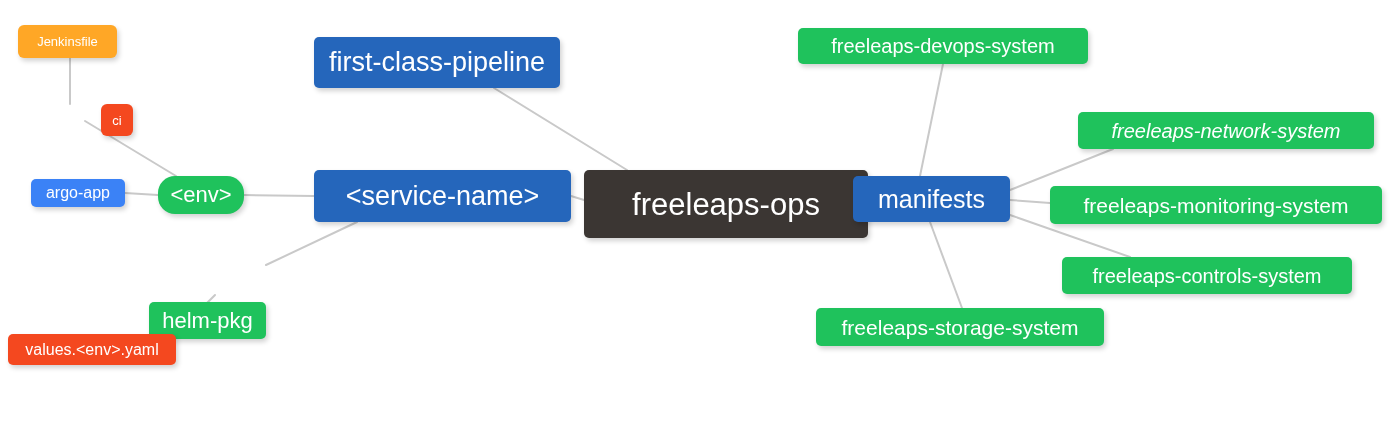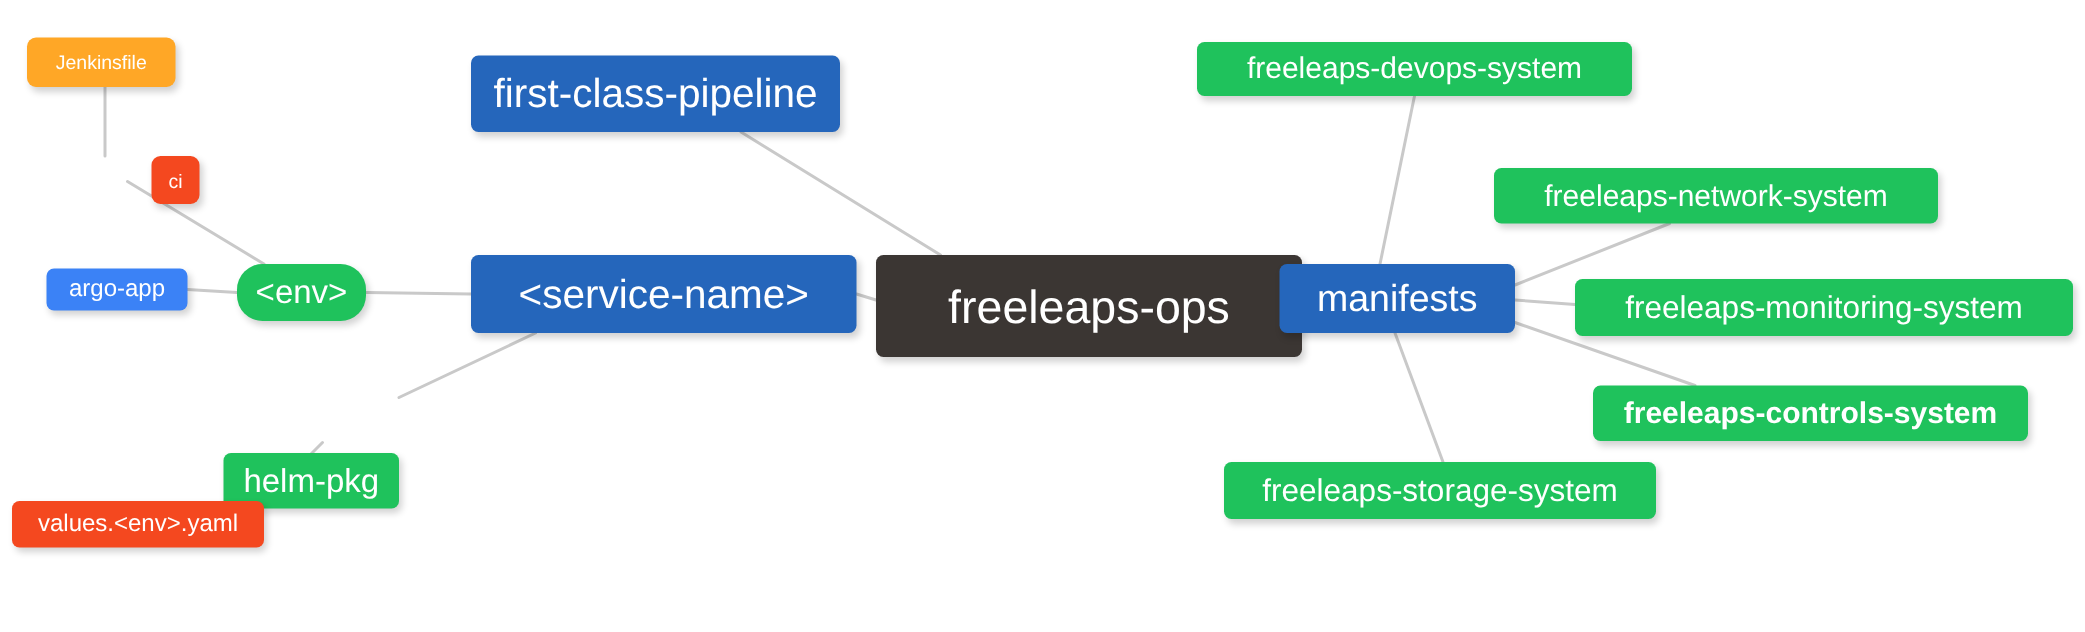--- a/index.html
+++ b/index.html
@@ -94,26 +94,26 @@
       </div>
       <div class="node" style="left: 584px; top: 170px; width: 284px; height: 68px; background: rgb(59, 54, 51); font-size: 31px; border-radius: 5px;">
         <span class="node-label">freeleaps-ops</span>
       </div>
       <div class="node" style="left: 853px; top: 176px; width: 157px; height: 46px; background: rgb(37, 102, 187); font-size: 25px; border-radius: 5px;">
         <span class="node-label">manifests</span>
       </div>
       <div class="node" style="left: 798px; top: 28px; width: 290px; height: 36px; background: rgb(31, 194, 92); font-size: 20px; border-radius: 5px;">
         <span class="node-label">freeleaps-devops-system</span>
       </div>
-      <div class="node" style="left: 996px; top: 112px; width: 296px; height: 37px; background: rgb(31, 194, 92); font-size: 20px; border-radius: 5px;">
+      <div class="node" style="left: 1078px; top: 112px; width: 296px; height: 37px; background: rgb(31, 194, 92); font-size: 20px; border-radius: 5px; font-style: italic;">
         <span class="node-label">freeleaps-network-system</span>
       </div>
       <div class="node" style="left: 1050px; top: 186px; width: 332px; height: 38px; background: rgb(31, 194, 92); font-size: 21px; border-radius: 5px; text-align: center;">
         <span class="node-label">freeleaps-monitoring-system</span>
       </div>
-      <div class="node" style="left: 1062px; top: 257px; width: 290px; height: 37px; background: rgb(31, 194, 92); font-size: 20px; border-radius: 5px; font-weight: bold;">
+      <div class="node" style="left: 1062px; top: 257px; width: 290px; height: 37px; background: rgb(31, 194, 92); font-size: 20px; border-radius: 5px;">
         <span class="node-label">freeleaps-controls-system</span>
       </div>
       <div class="node" style="left: 816px; top: 308px; width: 288px; height: 38px; background: rgb(31, 194, 92); font-size: 21px; border-radius: 5px;">
         <span class="node-label">freeleaps-storage-system</span>
       </div>
     </div>
 </div>
 
 </body></html>

